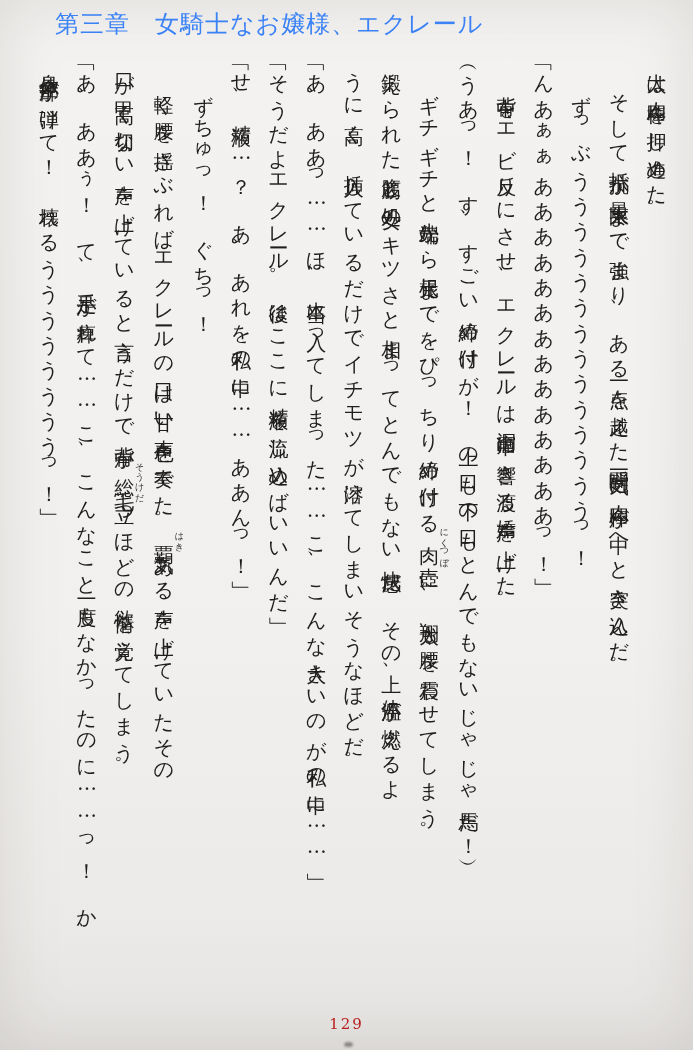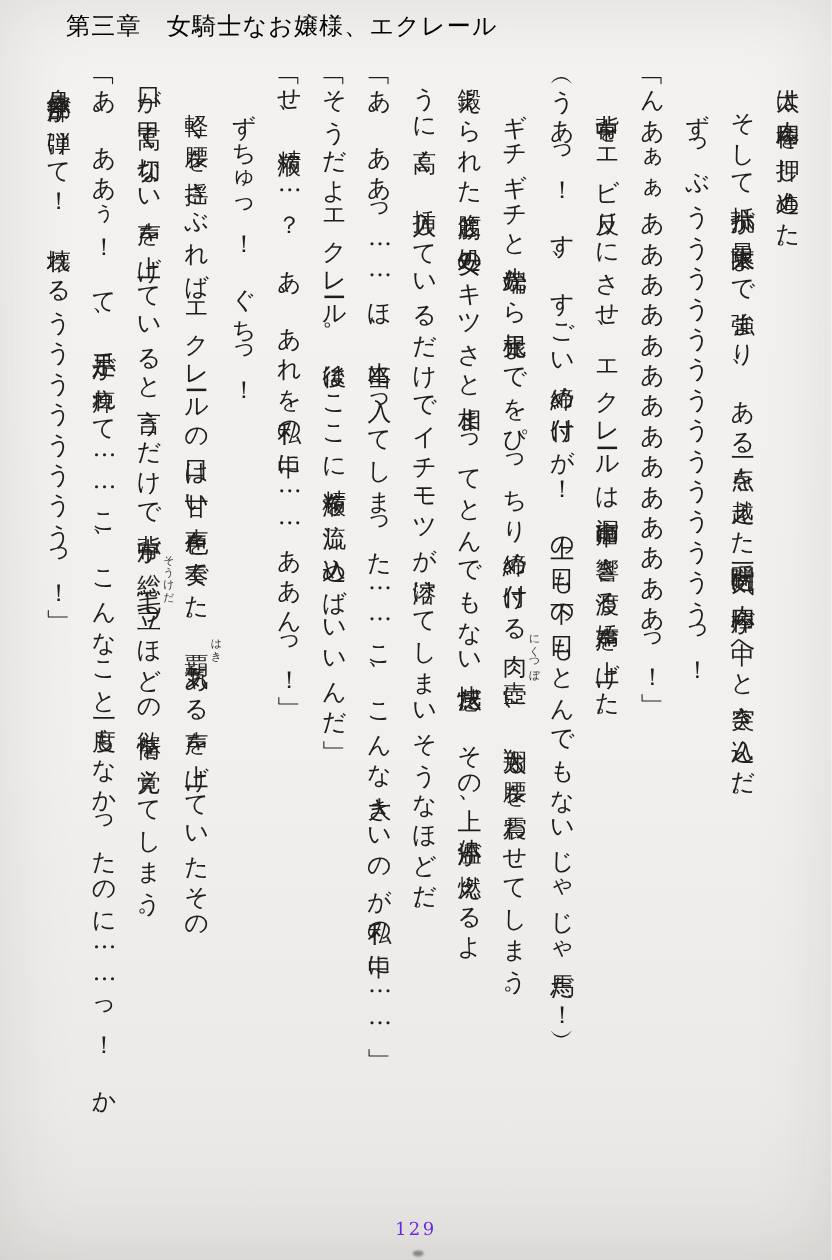--- a/index.html
+++ b/index.html
@@ -14,24 +14,24 @@
     color: #1d1c1b;
   }
   .paper-vignette {
     position: absolute; inset: 0;
     box-shadow: inset 0 0 60px rgba(120,115,110,0.18);
     pointer-events: none;
   }
   .chapter-header {
     position: absolute;
     top: 8px; left: 55px;
-    font-size: 20px;
+    font-size: 24px;
     letter-spacing: 1px;
     white-space: pre;
-    color: #000000;
+    color: #3b82f6;
   }
   .body-text {
     position: absolute;
     top: 58px;
     left: 34px;
     width: 641px;
     height: 934px;
     writing-mode: vertical-rl;
     -webkit-writing-mode: vertical-rl;
     text-orientation: upright;
@@ -50,21 +50,21 @@
     letter-spacing: 0;
     color: #33312f;
   }
   .page-number {
     position: absolute;
     bottom: 17px;
     left: 0; right: 0;
     text-align: center;
     font-size: 15px;
     letter-spacing: 2px;
-    color: #6d28d9;
+    color: #b91c1c;
   }
   .scan-artifact {
     position: absolute;
     left: 344px;
     top: 1042px;
     width: 9px; height: 5px;
     background: rgba(70,66,62,0.55);
     border-radius: 50%;
     filter: blur(1px);
   }

